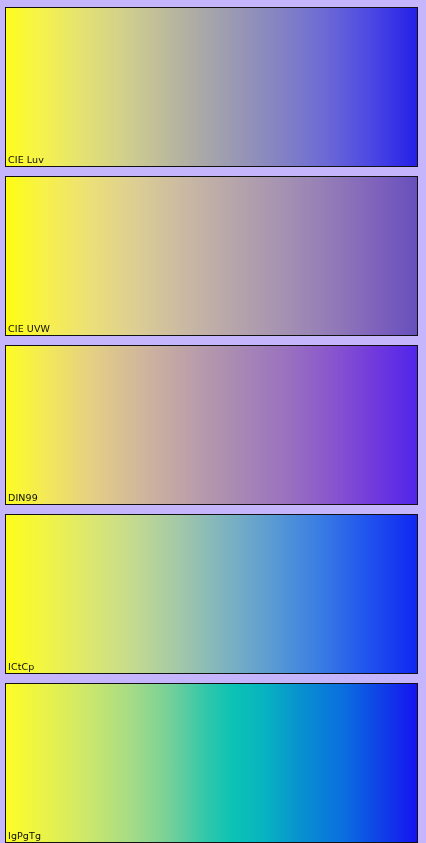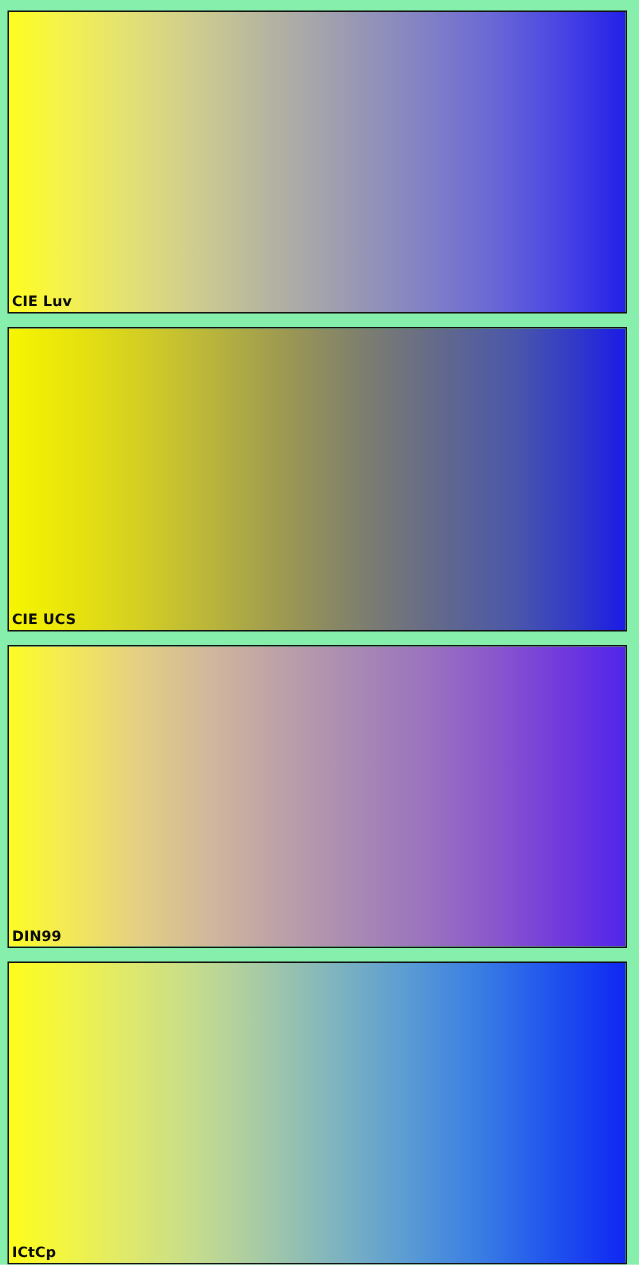--- a/index.html
+++ b/index.html
@@ -45,40 +45,44 @@
     line-height: 12px;
     color: #0b0b0b;
     letter-spacing: 0.1px;
     white-space: nowrap;
     font-family: "DejaVu Sans", "Liberation Sans", sans-serif;
   }
 </style>
 </head>
 <body>
 
-<div id="gradient-stack" style="background: #86efac; font-weight: bold;">
+<div id="gradient-stack" style="background: #c4b5fd;">
 
   <div class="swatch-row" style="border-color: rgb(17, 17, 17);">
     <div class="swatch-gradient" style="background-image: linear-gradient(to right, rgb(253, 253, 31) 0%, rgb(246, 243, 74) 8%, rgb(229, 227, 112) 18%, rgb(207, 205, 142) 30%, rgb(181, 180, 160) 42%, rgb(157, 156, 177) 54%, rgb(133, 132, 195) 66%, rgb(107, 105, 213) 78%, rgb(75, 71, 227) 89%, rgb(36, 32, 232) 100%);"></div>
     <span class="swatch-label" style="color: rgb(11, 11, 11);">CIE Luv</span>
   </div>
 
+
   <div class="swatch-row" style="border-color: rgb(17, 17, 17);">
-    <div class="swatch-gradient" style="background-image: linear-gradient(to right, rgb(246, 246, 0) 0%, rgb(232, 228, 13) 10%, rgb(210, 205, 37) 22%, rgb(182, 178, 62) 34%, rgb(153, 150, 85) 46%, rgb(124, 125, 112) 58%, rgb(98, 105, 140) 70%, rgb(74, 87, 170) 82%, rgb(49, 57, 200) 92%, rgb(27, 27, 230) 100%);"></div>
-    <span class="swatch-label" style="color: rgb(11, 11, 11);">CIE UCS</span>
+    <div class="swatch-gradient" style="background-image: linear-gradient(to right, rgb(253, 253, 18) 0%, rgb(248, 241, 72) 9%, rgb(236, 224, 119) 20%, rgb(220, 205, 148) 32%, rgb(201, 184, 163) 44%, rgb(182, 164, 171) 56%, rgb(164, 145, 178) 68%, rgb(145, 121, 184) 80%, rgb(124, 96, 188) 91%, rgb(103, 80, 189) 100%);"></div>
+    <span class="swatch-label" style="color: rgb(11, 11, 11);">CIE UVW</span>
   </div>
-
 
   <div class="swatch-row" style="border-color: rgb(17, 17, 17);">
     <div class="swatch-gradient" style="background-image: linear-gradient(to right, rgb(252, 252, 36) 0%, rgb(244, 234, 85) 9%, rgb(228, 207, 132) 21%, rgb(208, 182, 156) 33%, rgb(187, 159, 169) 45%, rgb(169, 138, 179) 56%, rgb(154, 114, 191) 68%, rgb(138, 86, 205) 79%, rgb(112, 56, 221) 90%, rgb(81, 37, 234) 100%);"></div>
     <span class="swatch-label" style="color: rgb(11, 11, 11);">DIN99</span>
   </div>
 
 
 
   <div class="swatch-row" style="border-color: rgb(17, 17, 17);">
     <div class="swatch-gradient" style="background-image: linear-gradient(to right, rgb(253, 253, 27) 0%, rgb(242, 245, 67) 9%, rgb(223, 233, 106) 19%, rgb(198, 220, 141) 30%, rgb(166, 202, 166) 41%, rgb(130, 182, 189) 52%, rgb(92, 157, 210) 64%, rgb(58, 126, 227) 76%, rgb(32, 83, 238) 88%, rgb(16, 39, 242) 100%);"></div>
     <span class="swatch-label" style="color: rgb(11, 11, 11);">ICtCp</span>
   </div>
 
 
+  <div class="swatch-row" style="border-color: rgb(17, 17, 17);">
+    <div class="swatch-gradient" style="background-image: linear-gradient(to right, rgb(253, 253, 38) 0%, rgb(234, 243, 72) 9%, rgb(207, 232, 105) 19%, rgb(168, 220, 133) 30%, rgb(116, 208, 153) 40%, rgb(46, 199, 171) 49%, rgb(12, 195, 180) 55%, rgb(7, 179, 193) 63%, rgb(8, 147, 206) 71%, rgb(10, 111, 223) 82%, rgb(21, 20, 240) 100%);"></div>
+    <span class="swatch-label" style="color: rgb(11, 11, 11);">IgPgTg</span>
+  </div>
 
 </div>
 
 </body></html>

